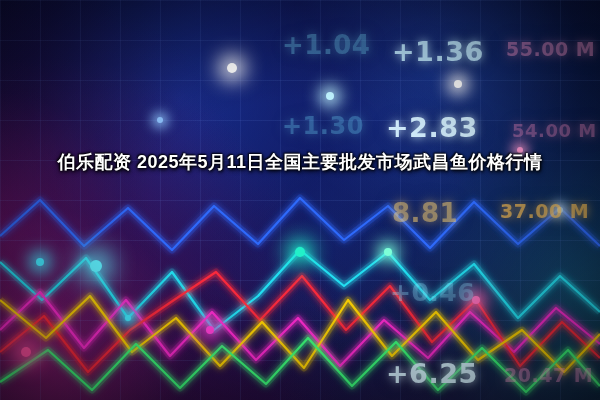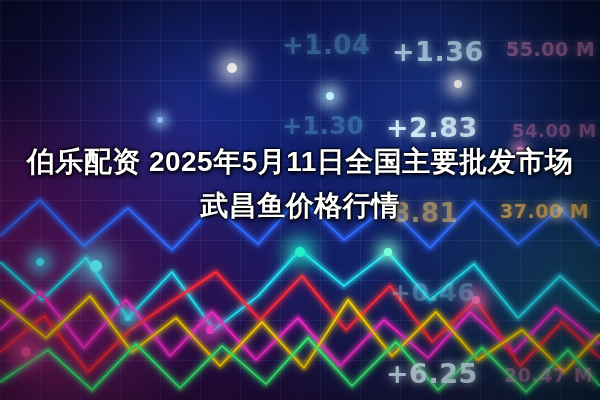--- a/index.html
+++ b/index.html
@@ -75,21 +75,21 @@
     right: 0;
     top: 140px;
     text-align: center;
     padding: 0 18px;
     box-sizing: border-box;
   }
   .title-text {
     display: inline-block;
     color: #ffffff;
     font-family: "Liberation Sans", sans-serif;
-    font-size: 28px;
+    font-size: 18px;
     font-weight: 700;
     line-height: 44px;
     letter-spacing: 0.5px;
     text-shadow:
       0 0 2px rgba(0,0,0,0.95),
       0 2px 5px rgba(0,0,0,0.9),
       -1px -1px 2px rgba(0,0,0,0.85),
       1px 1px 3px rgba(0,0,0,0.9);
   }
 </style>

